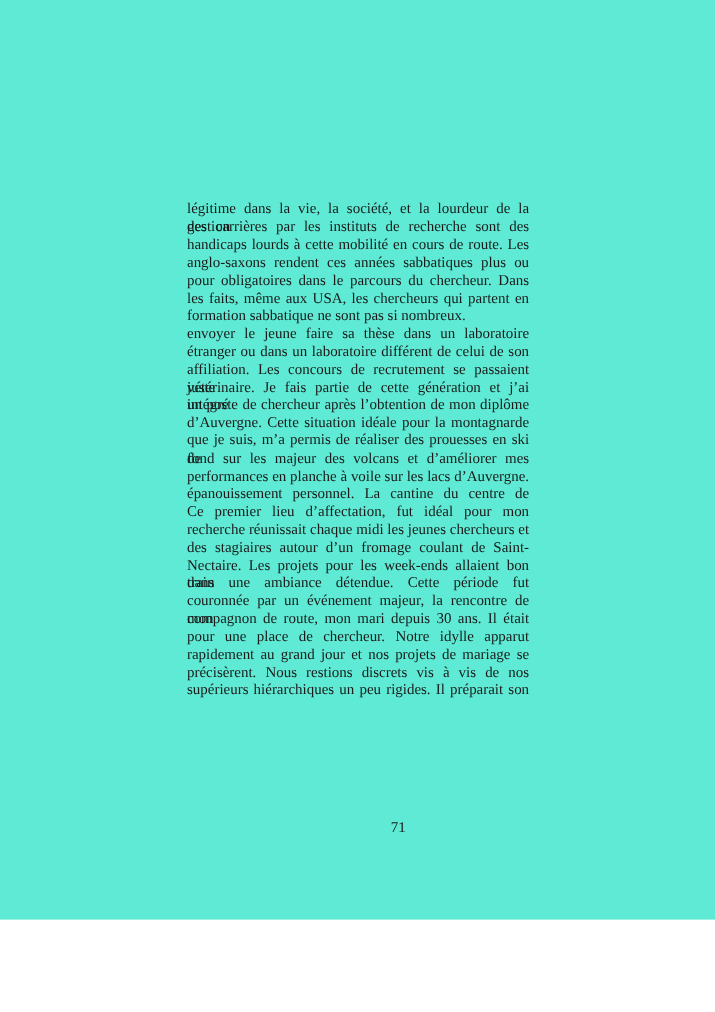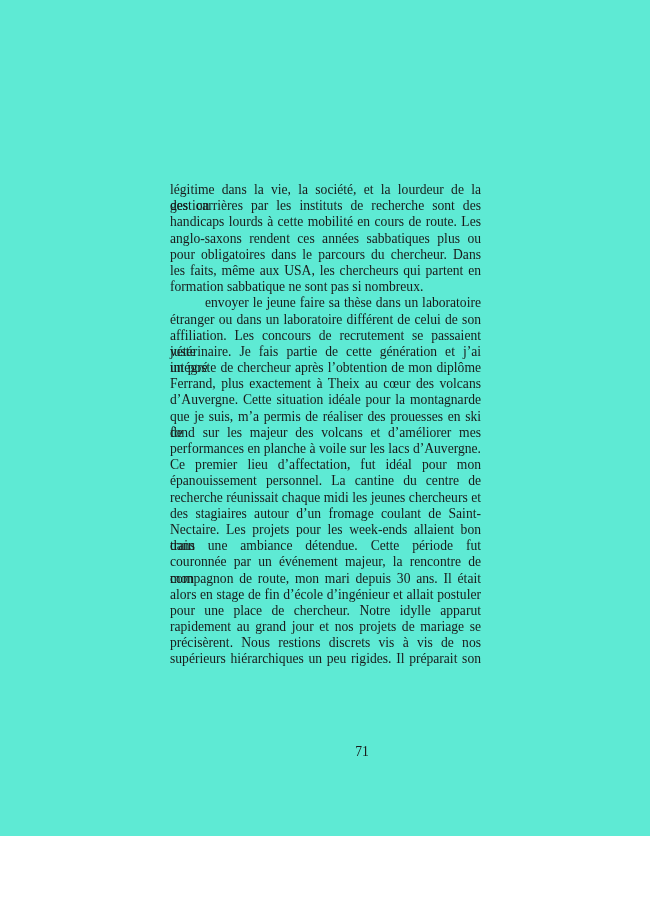--- a/index.html
+++ b/index.html
@@ -26,39 +26,37 @@
       <div>
         <span class="line" style="white-space: normal;">légitime dans la vie, la société, et la lourdeur de la gestion</span>
         <span class="line" style="white-space: normal;">des carrières par les instituts de recherche sont des</span>
         <span class="line" style="white-space: normal;">handicaps lourds à cette mobilité en cours de route. Les</span>
         <span class="line" style="white-space: normal;">anglo-saxons rendent ces années sabbatiques plus ou</span>
         <span class="line" style="white-space: normal;">pour obligatoires dans le parcours du chercheur. Dans</span>
         <span class="line" style="white-space: normal;">les faits, même aux USA, les chercheurs qui partent en</span>
         <span class="line last" style="white-space: normal;">formation sabbatique ne sont pas si nombreux.</span>
       </div>
       <div>
-        <span class="line" style="white-space: normal; margin-left: 35px;">envoyer le jeune faire sa thèse dans un laboratoire</span>
+        <span class="line" style="white-space: normal;">envoyer le jeune faire sa thèse dans un laboratoire</span>
         <span class="line" style="white-space: normal;">étranger ou dans un laboratoire différent de celui de son</span>
         <span class="line" style="white-space: normal;">affiliation. Les concours de recrutement se passaient juste</span>
         <span class="line" style="white-space: normal;">vétérinaire. Je fais partie de cette génération et j’ai intégré</span>
         <span class="line" style="white-space: normal;">un poste de chercheur après l’obtention de mon diplôme</span>
-        <span class="line" style="white-space: normal;">Ferrand, plus exactement à Theix au cœur des volcans</span>
         <span class="line" style="white-space: normal;">d’Auvergne. Cette situation idéale pour la montagnarde</span>
         <span class="line" style="white-space: normal;">que je suis, m’a permis de réaliser des prouesses en ski de</span>
         <span class="line" style="white-space: normal;">fond sur les majeur des volcans et d’améliorer mes</span>
         <span class="line" style="white-space: normal;">performances en planche à voile sur les lacs d’Auvergne.</span>
+        <span class="line" style="white-space: normal;">épanouissement personnel. La cantine du centre de</span>
         <span class="line" style="white-space: normal;">Ce premier lieu d’affectation, fut idéal pour mon</span>
-        <span class="line" style="white-space: normal;">épanouissement personnel. La cantine du centre de</span>
         <span class="line" style="white-space: normal;">recherche réunissait chaque midi les jeunes chercheurs et</span>
         <span class="line" style="white-space: normal;">des stagiaires autour d’un fromage coulant de Saint-</span>
         <span class="line" style="white-space: normal;">Nectaire. Les projets pour les week-ends allaient bon train</span>
         <span class="line" style="white-space: normal;">dans une ambiance détendue. Cette période fut</span>
         <span class="line" style="white-space: normal;">couronnée par un événement majeur, la rencontre de mon</span>
         <span class="line" style="white-space: normal;">compagnon de route, mon mari depuis 30 ans. Il était</span>
-        <span class="line" style="white-space: normal;">alors en stage de fin d’école d’ingénieur et allait postuler</span>
         <span class="line" style="white-space: normal;">pour une place de chercheur. Notre idylle apparut</span>
         <span class="line" style="white-space: normal;">rapidement au grand jour et nos projets de mariage se</span>
         <span class="line" style="white-space: normal;">précisèrent. Nous restions discrets vis à vis de nos</span>
         <span class="line" style="white-space: normal;">supérieurs hiérarchiques un peu rigides. Il préparait son</span>
       </div>
     </div>
   <div class="pagenum">71</div>
 </div>
 
 </body></html>

